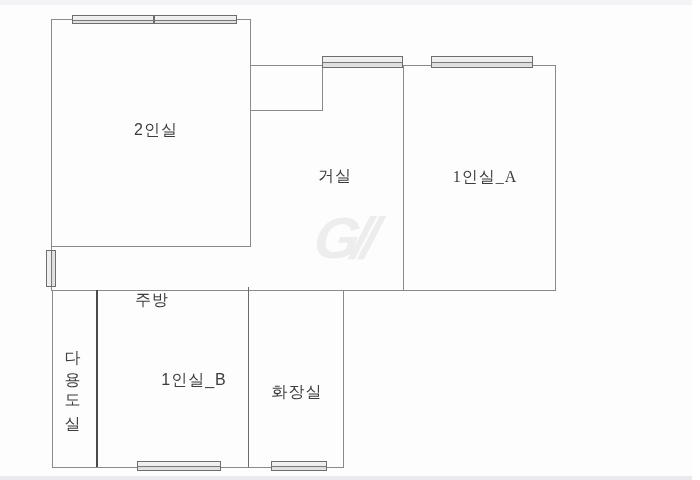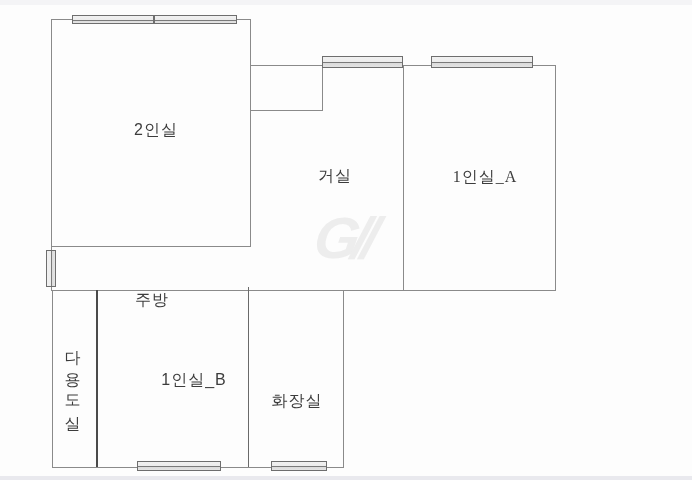--- a/index.html
+++ b/index.html
@@ -96,16 +96,16 @@
         <div class="win-mid"></div>
       </div>
     </div>
   <div id="labels-layer">
       <div class="room-label" style="left: 156px; top: 130px;">2인실</div>
       <div class="room-label" style="left: 335px; top: 176px;">거실</div>
       <div class="room-label" style="left: 485px; top: 177px; font-family: Liberation Serif, serif;">1인실_A</div>
       <div class="room-label" style="left: 152px; top: 260px; margin-top: 40px;">주방</div>
       <div class="room-label vertical" style="left: 72px; top: 383px;">다용도실</div>
       <div class="room-label" style="left: 194px; top: 380px;">1인실_B</div>
-      <div class="room-label" style="left: 297px; top: 401px;">화장실</div>
+      <div class="room-label" style="left: 297px; top: 392px;">화장실</div>
     </div>
   <div class="watermark" id="watermark" style="left: 343px; top: 237px; color: rgb(237, 237, 237);">G//</div>
 </div>
 
 </body></html>

